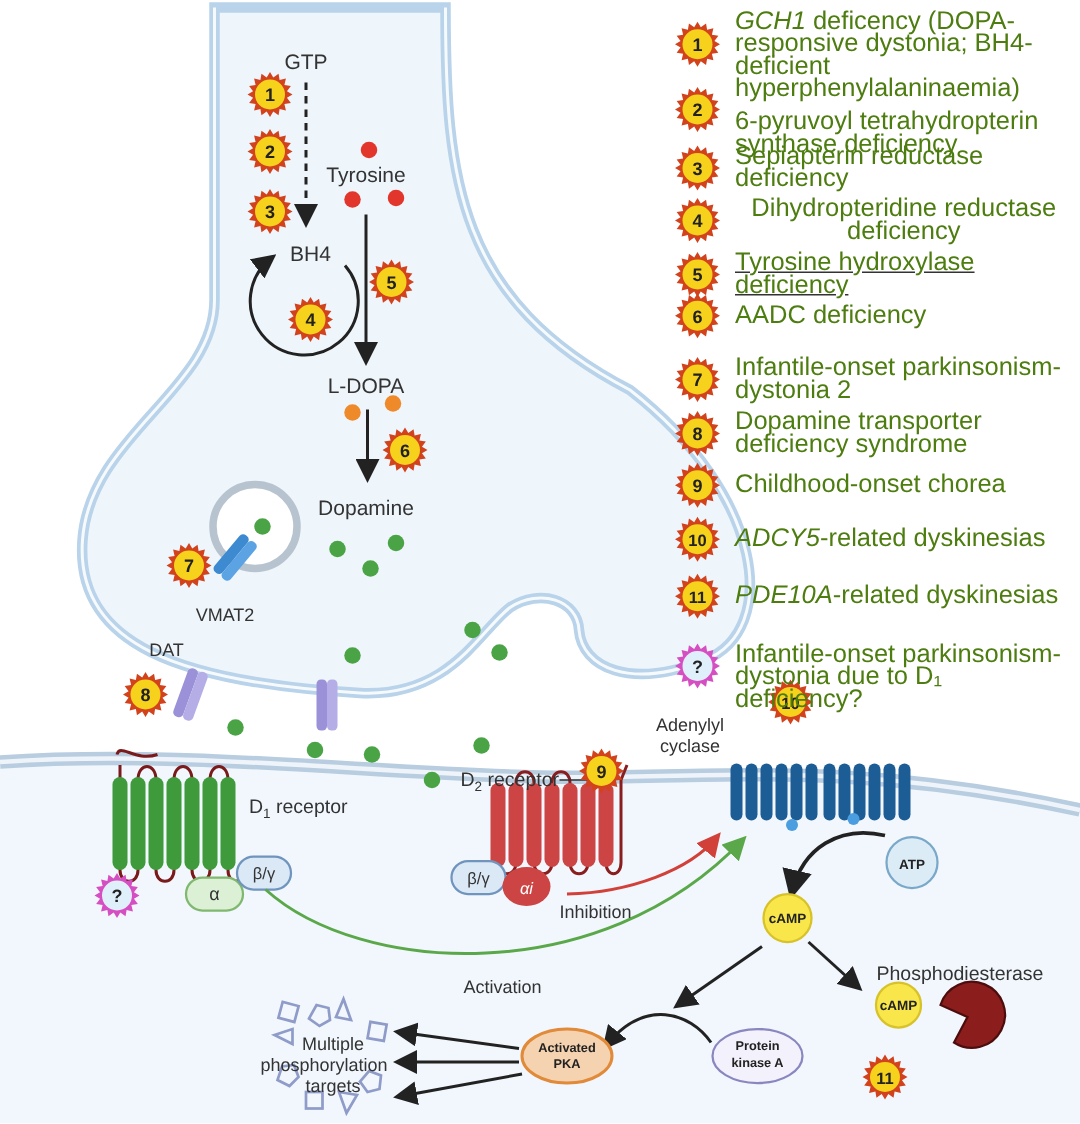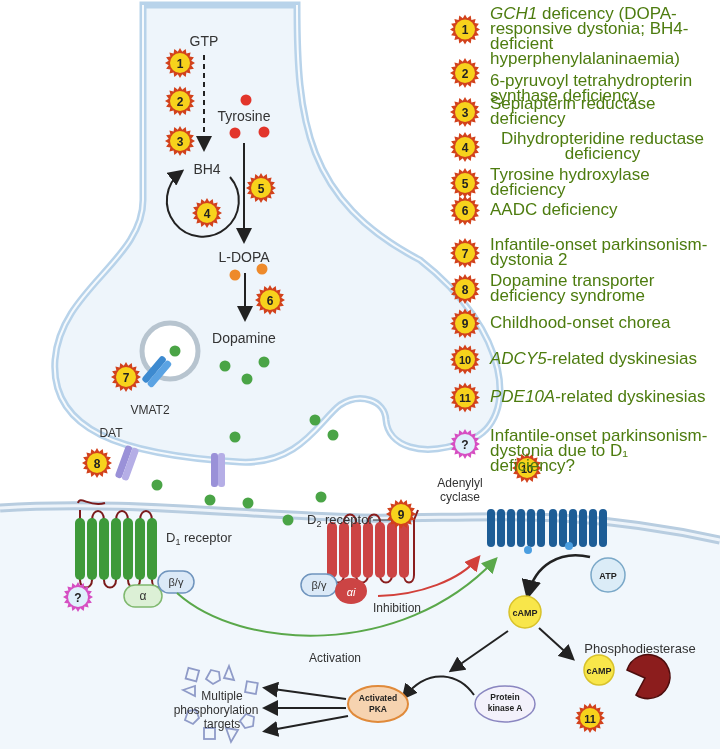--- a/index.html
+++ b/index.html
@@ -335,21 +335,21 @@
     </div>
     <div class="leg-row" style="top: 57px; margin-top: 16px;">
       <div class="leg-text" style="width: 225px;">6-pyruvoyl tetrahydropterin synthase deficiency</div>
     </div>
     <div class="leg-row" style="top: 96px;">
       <div class="leg-text" style="width: 225px;">Sepiapterin reductase deficiency</div>
     </div>
     <div class="leg-row" style="top: 131px;">
       <div class="leg-text" style="width: 225px; text-align: center;">Dihydropteridine reductase deficiency</div>
     </div>
-    <div class="leg-row" style="top: 167px;">
+    <div class="leg-row" style="top: 167px; text-decoration: underline;">
       <div class="leg-text" style="width: 225px;">Tyrosine hydroxylase deficiency</div>
     </div>
     <div class="leg-row" style="top: 202px;">
       <div class="leg-text" style="width: 225px;">AADC deficiency</div>
     </div>
     <div class="leg-row" style="top: 237px;">
       <div class="leg-text" style="width: 225px;">Infantile-onset parkinsonism-dystonia 2</div>
     </div>
     <div class="leg-row" style="top: 273px; align-items: flex-end;">
       <div class="leg-text" style="width: 225px;">Dopamine transporter deficiency syndrome</div>

